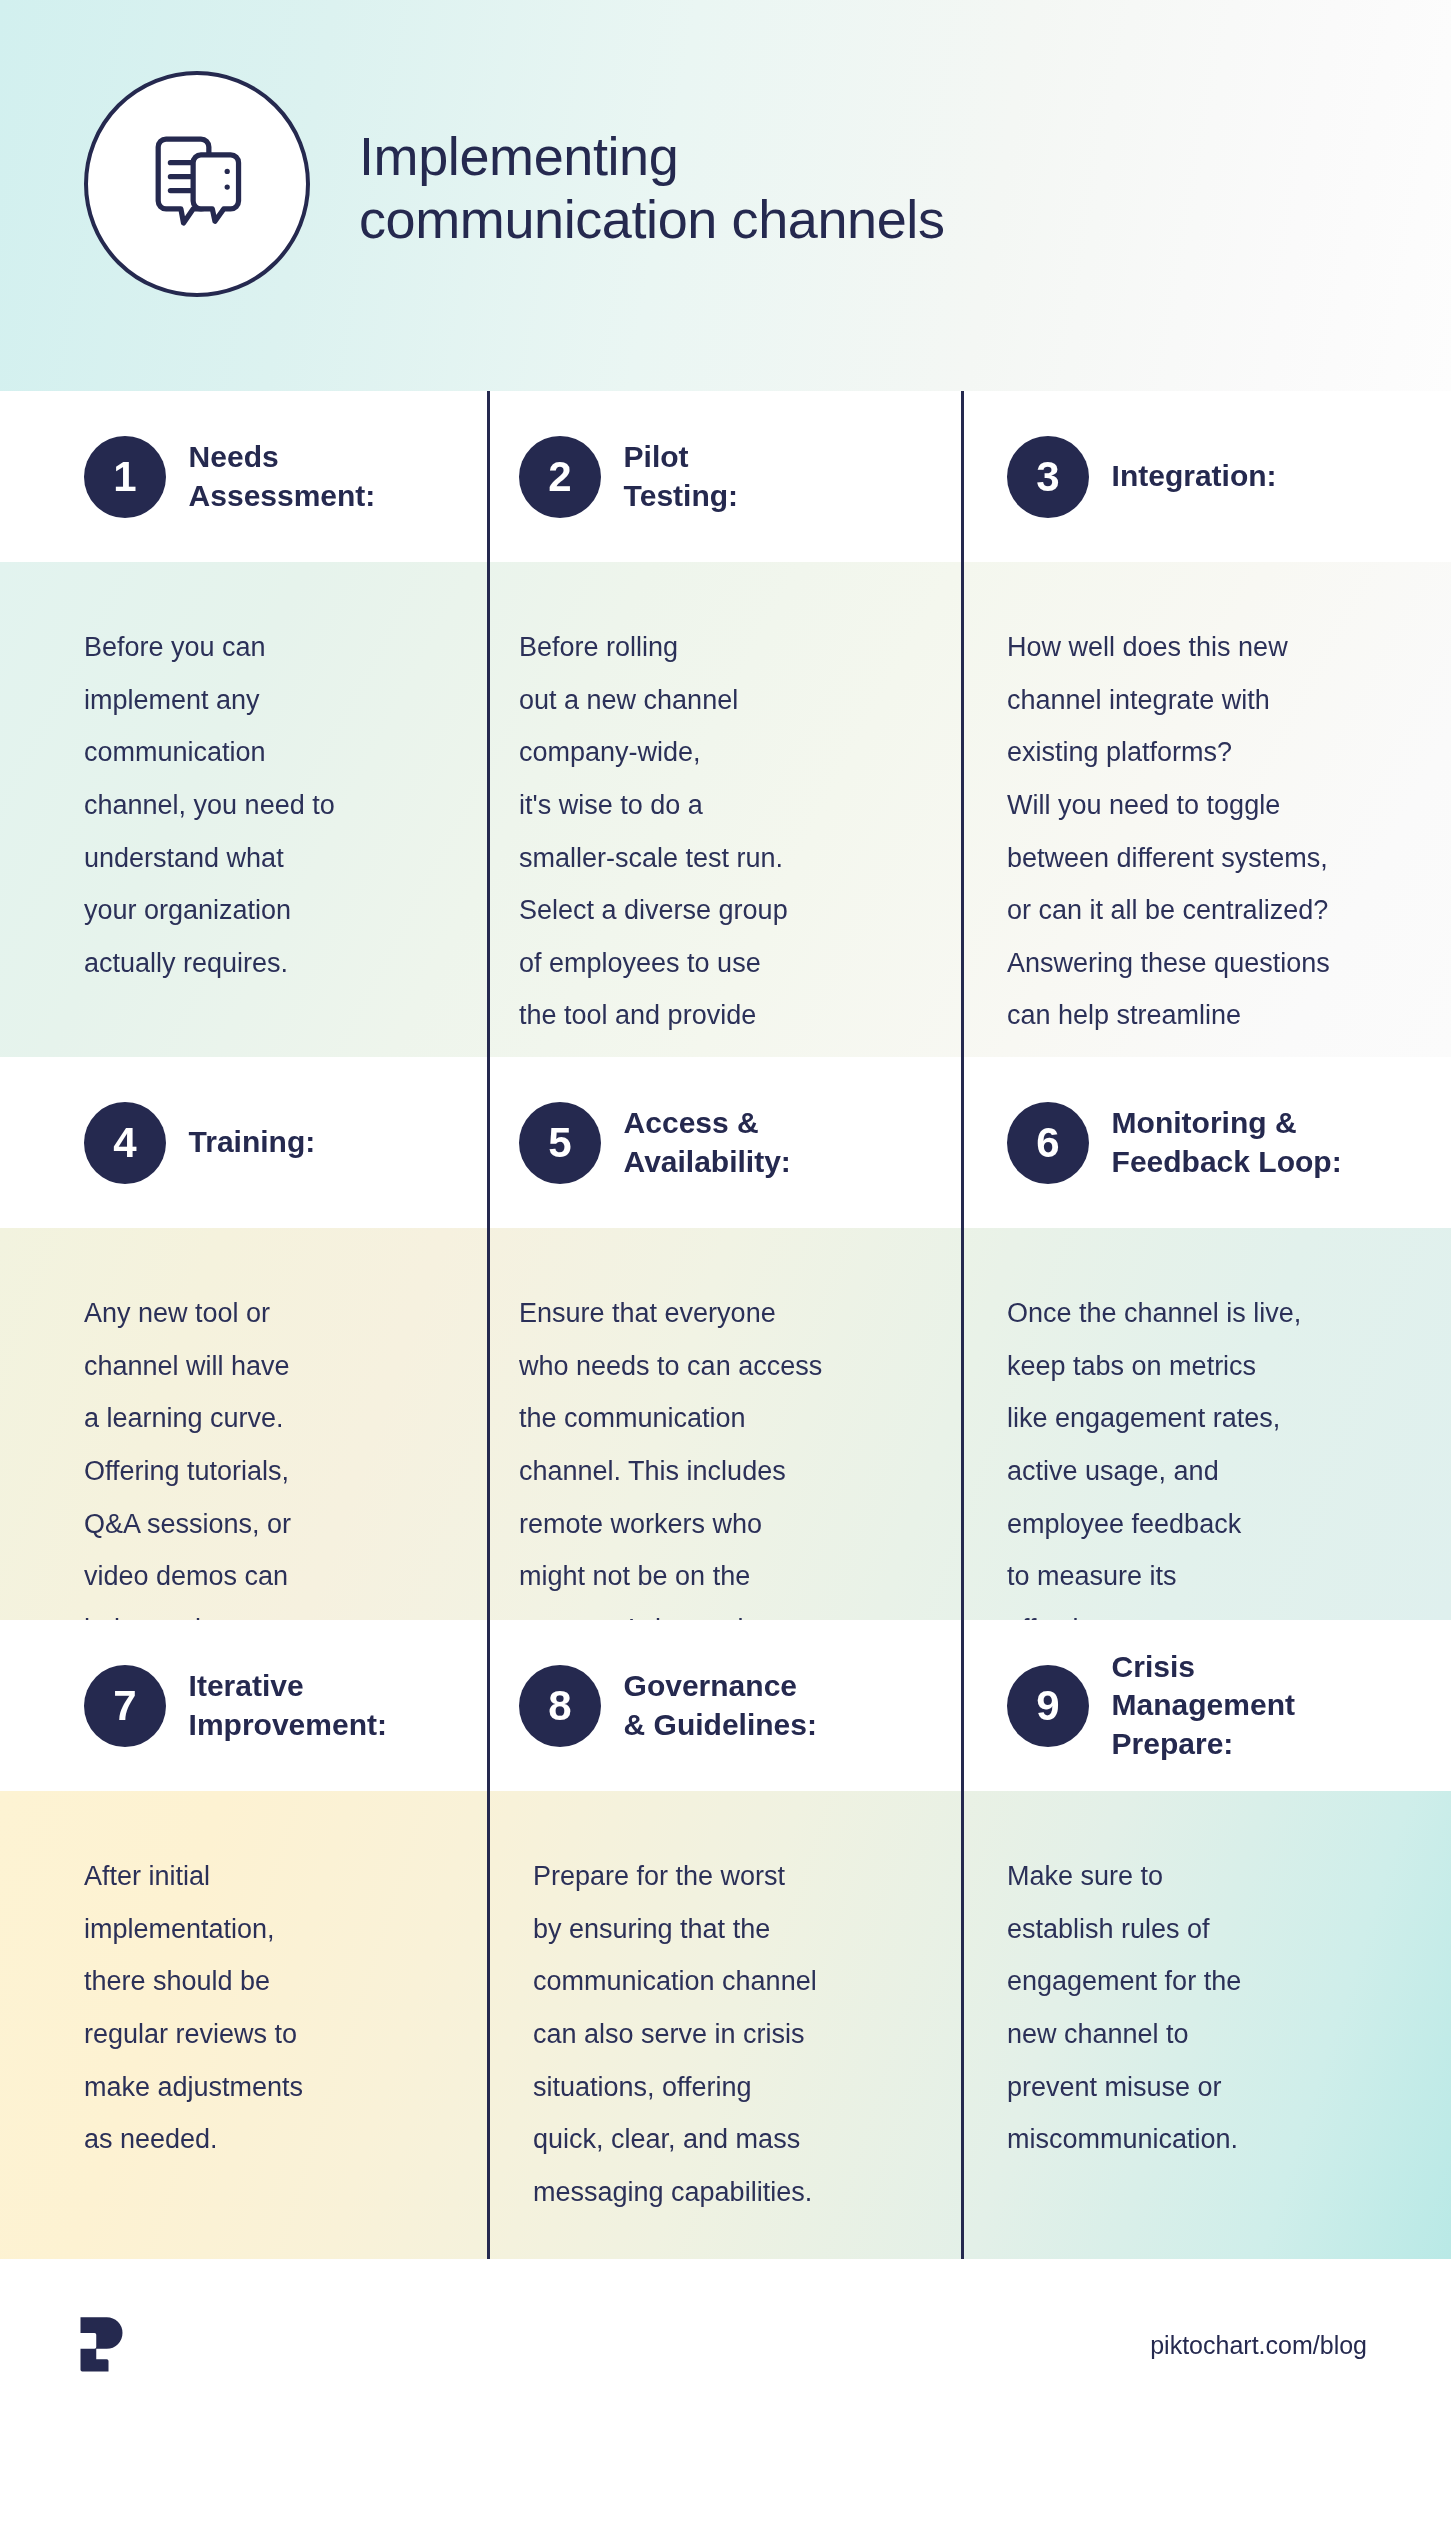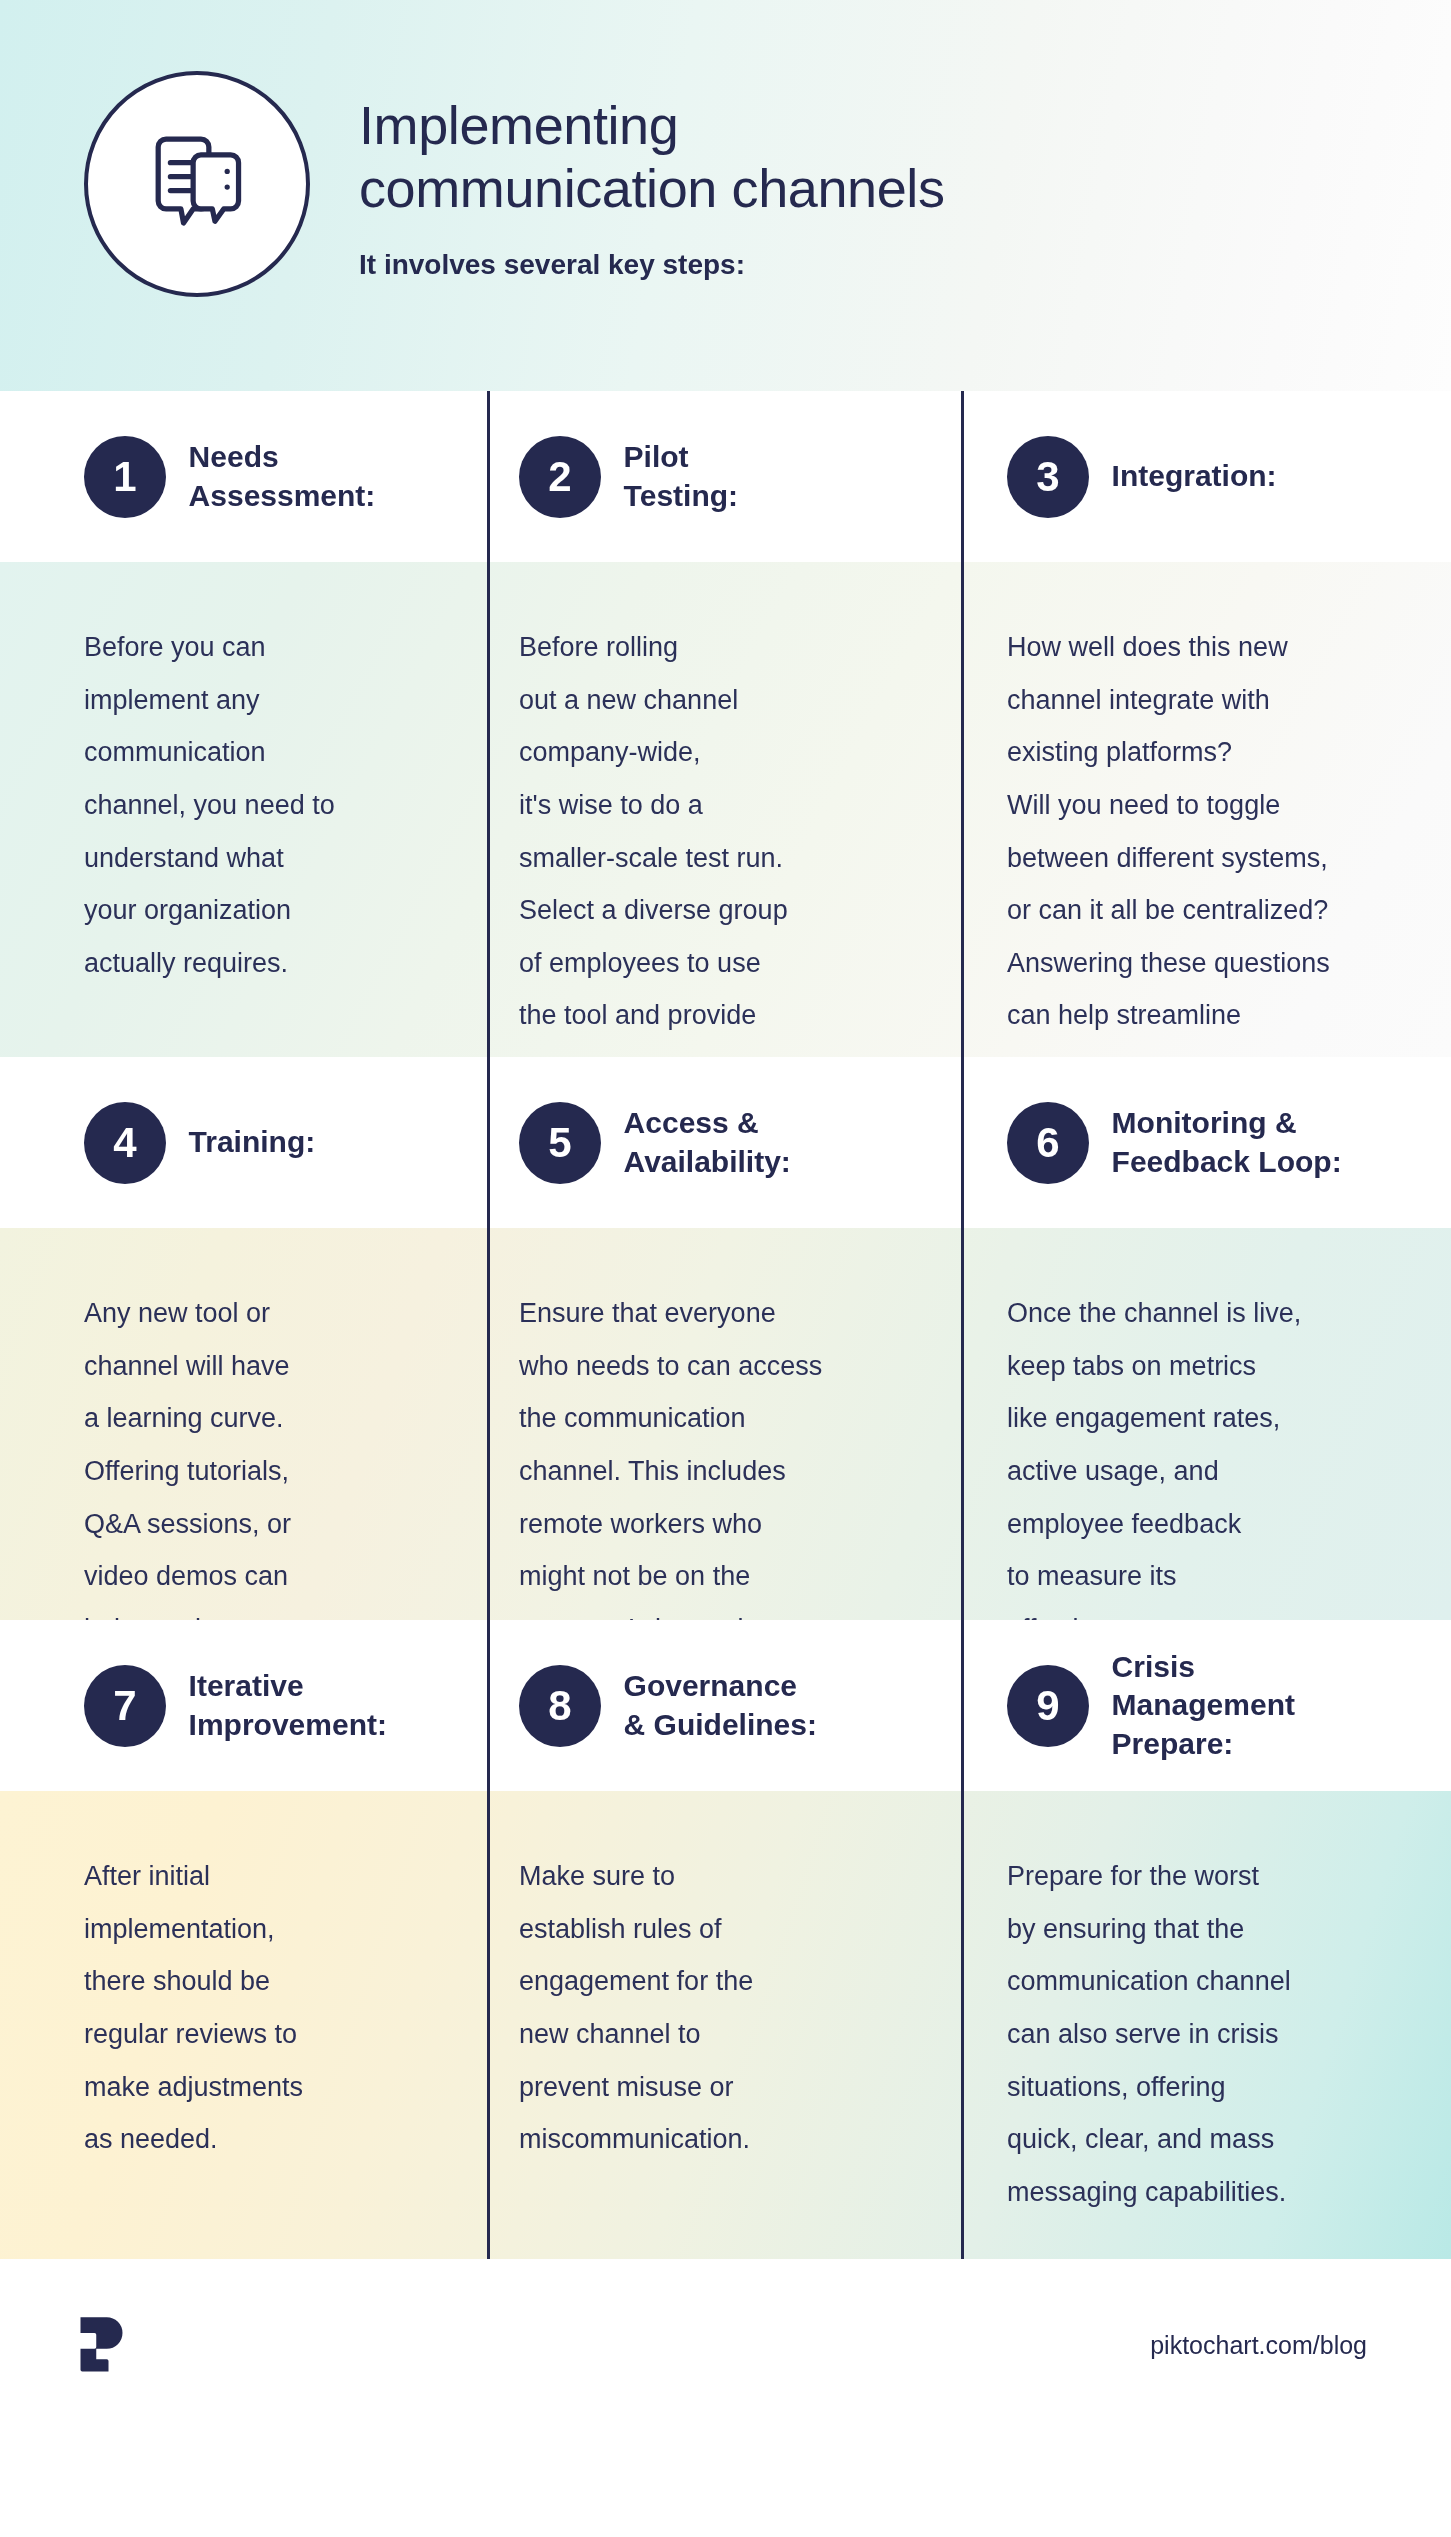--- a/index.html
+++ b/index.html
@@ -171,21 +171,20 @@
         <circle cx="79" cy="66" r="3.5" fill="#25294f"></circle>
         <line x1="44" y1="82" x2="74" y2="82" stroke="#25294f" stroke-width="6" stroke-linecap="round"></line>
         <path d="M70 50a9 9 0 0 1 9-9h34a9 9 0 0 1 9 9v44a9 9 0 0 1-9 9h-8l-10 14-3-14h-13a9 9 0 0 1-9-9V50z" fill="#ffffff" stroke="#25294f" stroke-width="6" stroke-linejoin="round"></path>
         <circle cx="109" cy="60" r="3" fill="#25294f"></circle>
         <circle cx="109" cy="78" r="3" fill="#25294f"></circle>
       </svg>
     </div>
     <div class="header-text">
       <div class="header-title">Implementing
 communication channels</div>
-      <div class="header-sub">It involves several key steps:</div>
     </div>
   </div>
 
   <div class="grid">
 
     <div class="band titles" style="height:171px">
       <div class="cell c1">
         <div class="title-row">
           <div class="num-badge">1</div>
           <div class="step-title">Needs
@@ -348,41 +347,41 @@
       <div class="cell c1">
         <div class="body-cell">
             <div class="body-text">After initial
 implementation,
 there should be
 regular reviews to
 make adjustments
 as needed.</div>
           </div>
       </div>
-      <div class="cell c2">
-        <div class="body-cell">
-            <div class="body-text">Make sure to
-establish rules of
-engagement for the
-new channel to
-prevent misuse or
-miscommunication.</div>
-          </div>
-      </div>
       <div class="cell c3">
         <div class="body-cell">
             <div class="body-text">Prepare for the worst
 by ensuring that the
 communication channel
 can also serve in crisis
 situations, offering
 quick, clear, and mass
 messaging capabilities.</div>
           </div>
       </div>
+      <div class="cell c2">
+        <div class="body-cell">
+            <div class="body-text">Make sure to
+establish rules of
+engagement for the
+new channel to
+prevent misuse or
+miscommunication.</div>
+          </div>
+      </div>
       <div class="divider d1"></div>
       <div class="divider d2"></div>
     </div>
 
   </div>
 
   <div class="footer">
     <div class="footer-logo">
       <svg width="49" height="63" viewBox="0 0 56 72" xmlns="http://www.w3.org/2000/svg">
         <path d="M4 6h30a18 18 0 0 1 0 36H22v12h12a2 2 0 0 1 2 2v12H6a2 2 0 0 1-2-2V42h16a2 2 0 0 0 2-2V26a2 2 0 0 0-2-2H4V6z" fill="#25294f"></path>

